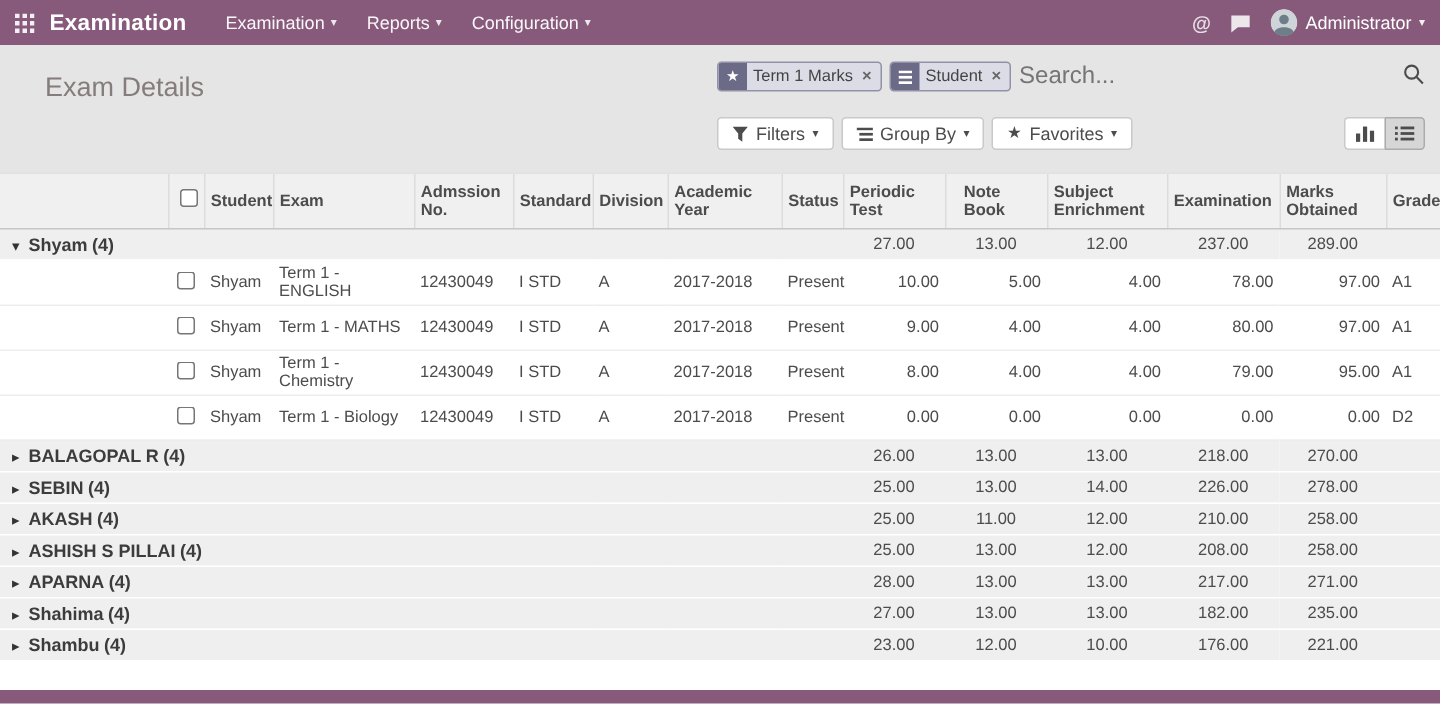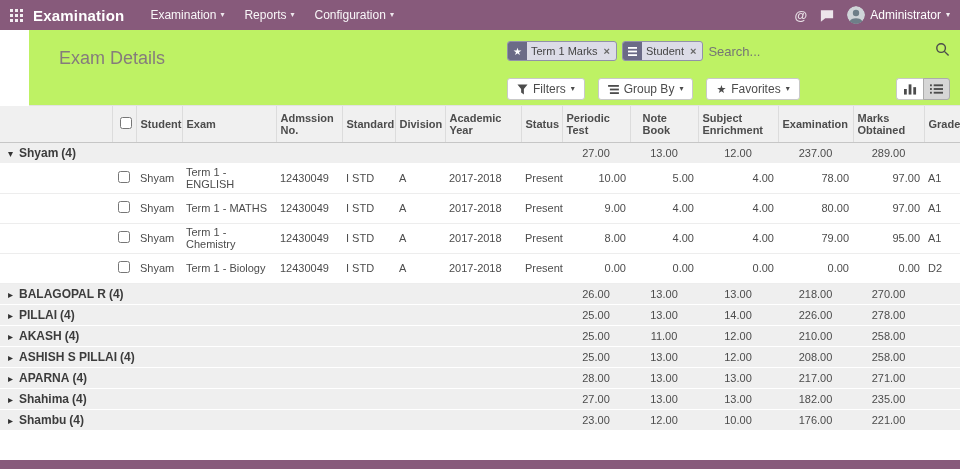--- a/index.html
+++ b/index.html
@@ -13,36 +13,36 @@
   .brand { font-size: 15px; font-weight: bold; margin-right: 26px; letter-spacing: .2px; }
   .top-menu { font-size: 12px; margin-right: 20px; display: flex; align-items: center;
     gap: 4px; opacity: .95; cursor: pointer; }
   .glyph-caret { font-size: 8px; line-height: 1; opacity: .9; }
   .topbar-right { margin-left: auto; display: flex; align-items: center; gap: 13px; }
   .at-icon { font-size: 13px; font-weight: bold; opacity: .8; }
   .avatar { width: 18px; height: 18px; border-radius: 50%; overflow: hidden; display:flex; }
   .user-menu { display: flex; align-items: center; gap: 5px; font-size: 12px; cursor: pointer; }
 
   
-  .control { height: 76px; background: #bef264; position: relative;
-    border-bottom: 1px solid #e2e2e2; margin-left: 29px; }
+  .control { height: 86px; background: #e5e5e5; position: relative;
+    border-bottom: 1px solid #e2e2e2; }
   .breadcrumb { position: absolute; left: 30px; top: 18px; font-size: 18px; color: #857c7c; }
   .search-zone { position: absolute; left: 478px; right: 10px; top: 9px; }
   .search-line { display: flex; align-items: center; gap: 5px; position: relative;
     padding-right: 26px; height: 24px; }
   .facet { display: inline-flex; align-items: stretch; border: 1px solid #9191a8;
     border-radius: 3px; overflow: hidden; font-size: 11px; background: #dcdce7; cursor: pointer; }
   .facet-ic { background: #6b6b87; color: #fff; display: flex; align-items: center;
     padding: 0 5px; font-size: 10px; }
   .facet-label { padding: 3px 4px; color: #444; white-space: nowrap; }
   .facet-x { padding: 3px 6px 3px 2px; color: #666; font-weight: bold; cursor: pointer; }
   .search-input { flex: 1; min-width: 40px; border: none; background: transparent;
-    font-size: 13px; color: #555; outline: none; font-family: "Liberation Sans", sans-serif; }
+    font-size: 16px; color: #555; outline: none; font-family: "Liberation Sans", sans-serif; }
   .mag-btn { position: absolute; right: 0; top: 3px; background: none; border: none; cursor: pointer; }
-  .btn-line { margin-top: 15px; display: flex; gap: 13px; padding-right: 70px; }
+  .btn-line { margin-top: 15px; display: flex; gap: 5px; padding-right: 70px; }
   .cp-btn { display: inline-flex; align-items: center; gap: 5px; background: #fff;
     border: 1px solid #c9c9c9; border-radius: 3px; font-size: 12px; color: #4c4c4c;
     padding: 2px 9px; height: 22px; cursor: pointer; font-family: "Liberation Sans", sans-serif; }
   .cp-btn .glyph-caret { color: #4c4c4c; opacity: 1; }
   .star-dark { font-size: 11px; color: #4c4c4c; line-height: 1; }
   .view-switcher { position: absolute; right: 0; top: 39px; display: flex; }
   .vs-btn { width: 27px; height: 22px; background: #fff; border: 1px solid #c9c9c9;
     display: flex; align-items: center; justify-content: center; cursor: pointer; }
   .vs-btn:first-child { border-radius: 3px 0 0 3px; border-right: none; }
   .vs-btn:last-child { border-radius: 0 3px 3px 0; }
@@ -338,21 +338,21 @@
       </td>
       <td class="agg">26.00</td>
       <td class="agg">13.00</td>
       <td class="agg">13.00</td>
       <td class="agg">218.00</td>
       <td class="agg">270.00</td>
       <td class="agg"></td>
     </tr>
     <tr class="group-row">
       <td class="gname" colspan="9">
-        <span class="gcaret">▸</span><span class="gtitle">PILLAI</span><span class="gcount">(4)</span>
+        <span class="gcaret">▸</span><span class="gtitle">SEBIN</span><span class="gcount">(4)</span>
       </td>
       <td class="agg">25.00</td>
       <td class="agg">13.00</td>
       <td class="agg">14.00</td>
       <td class="agg">226.00</td>
       <td class="agg">278.00</td>
       <td class="agg"></td>
     </tr>
     <tr class="group-row">
       <td class="gname" colspan="9">

